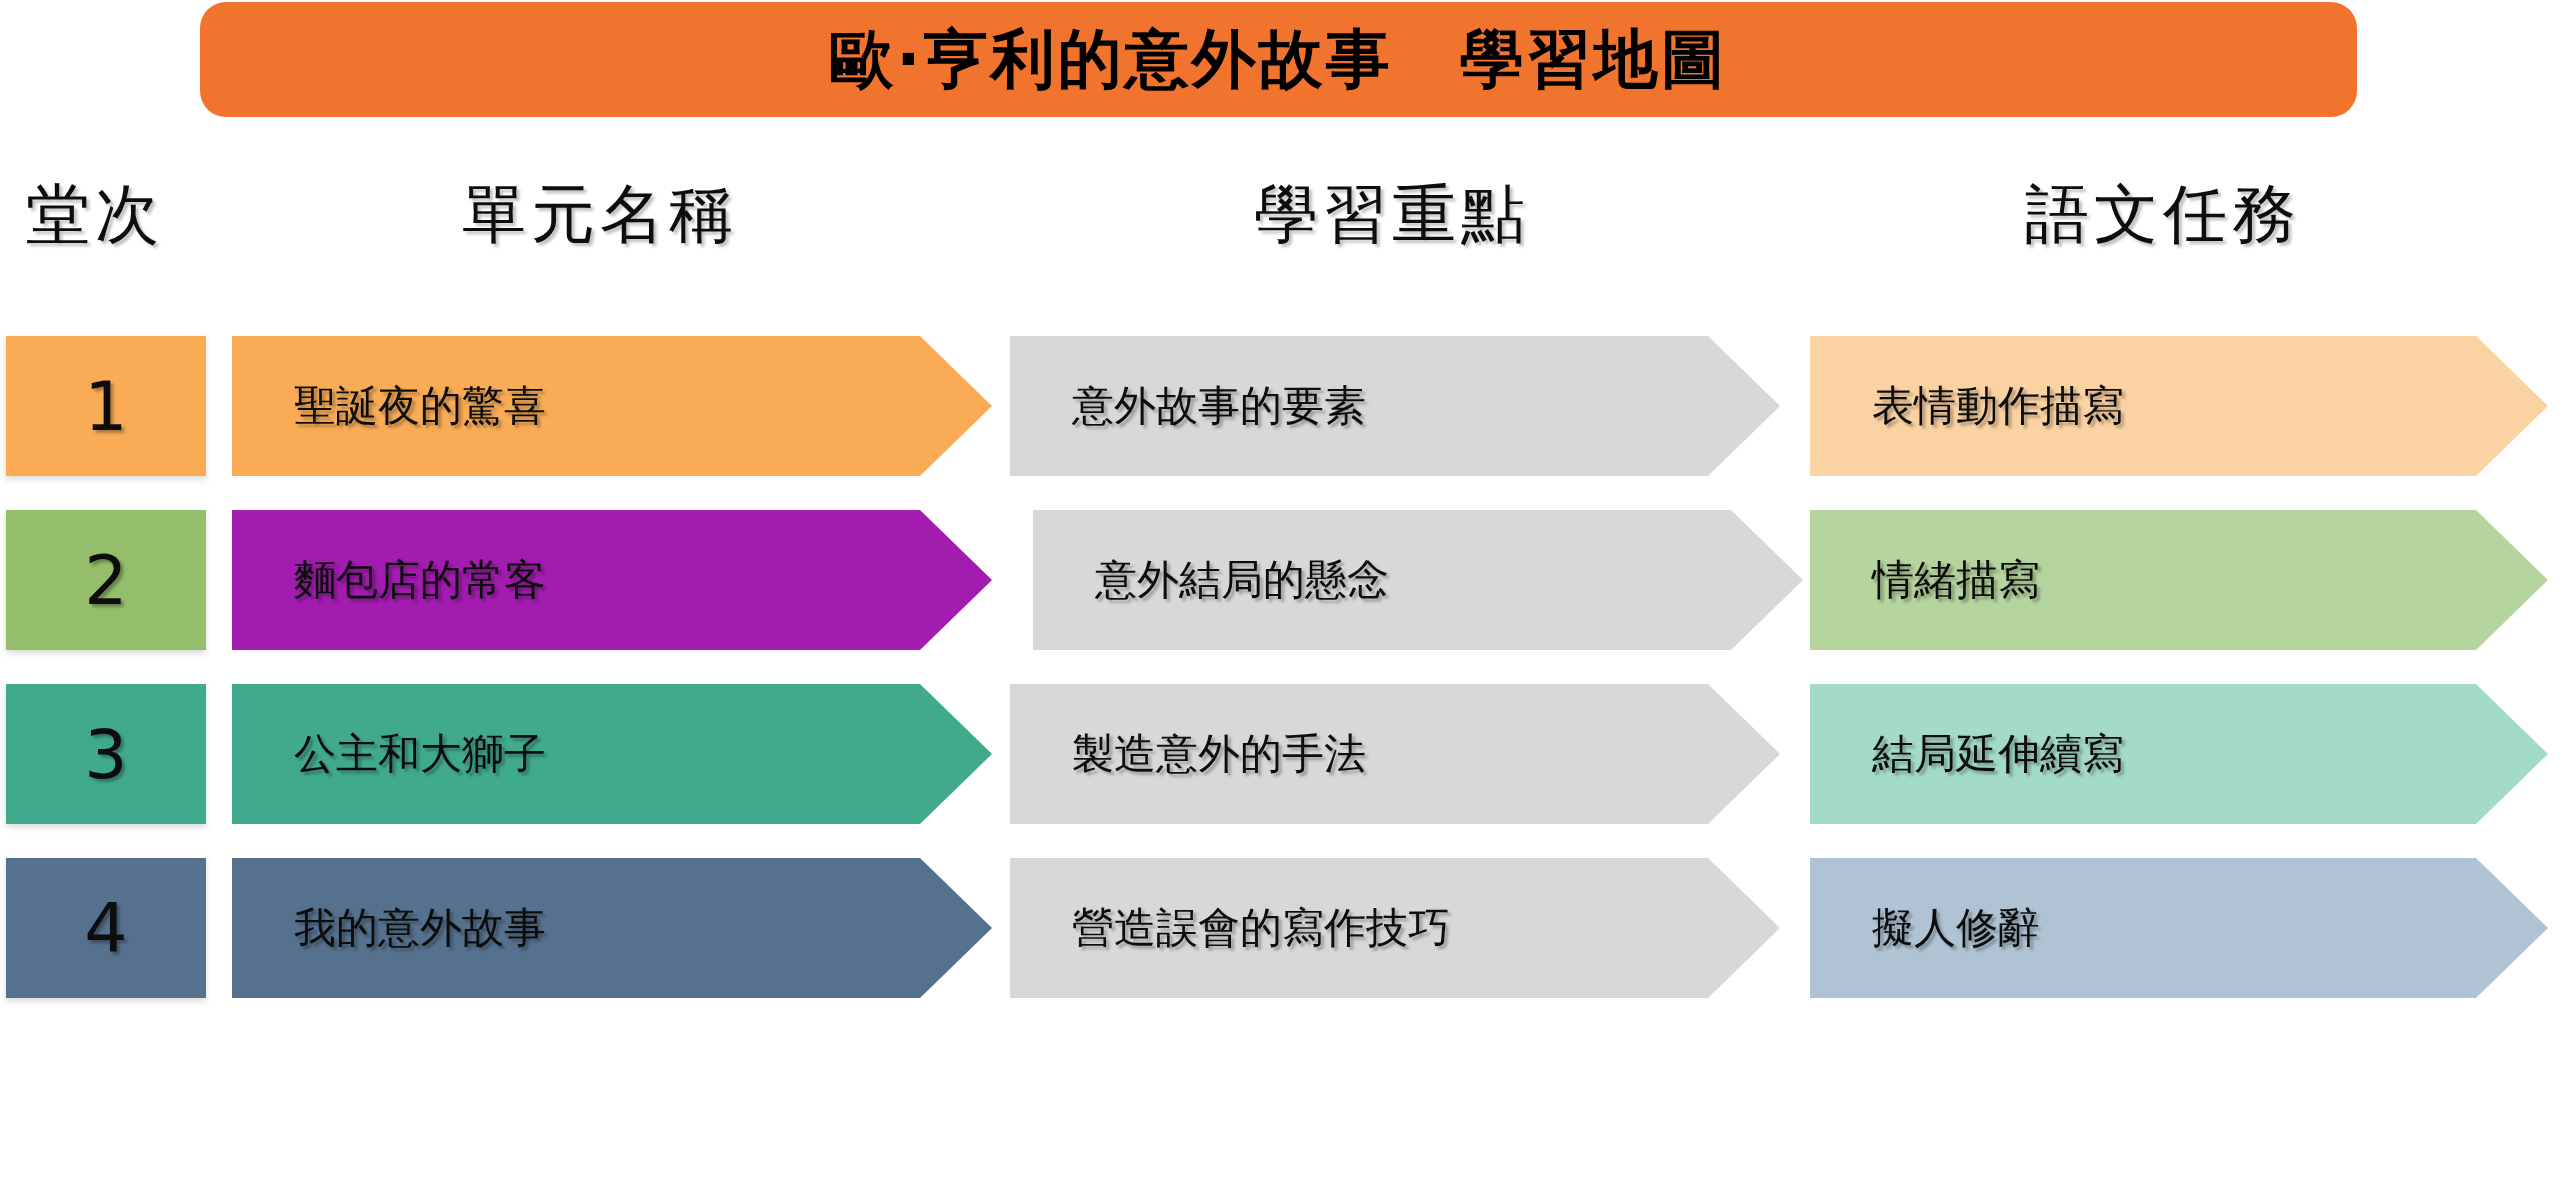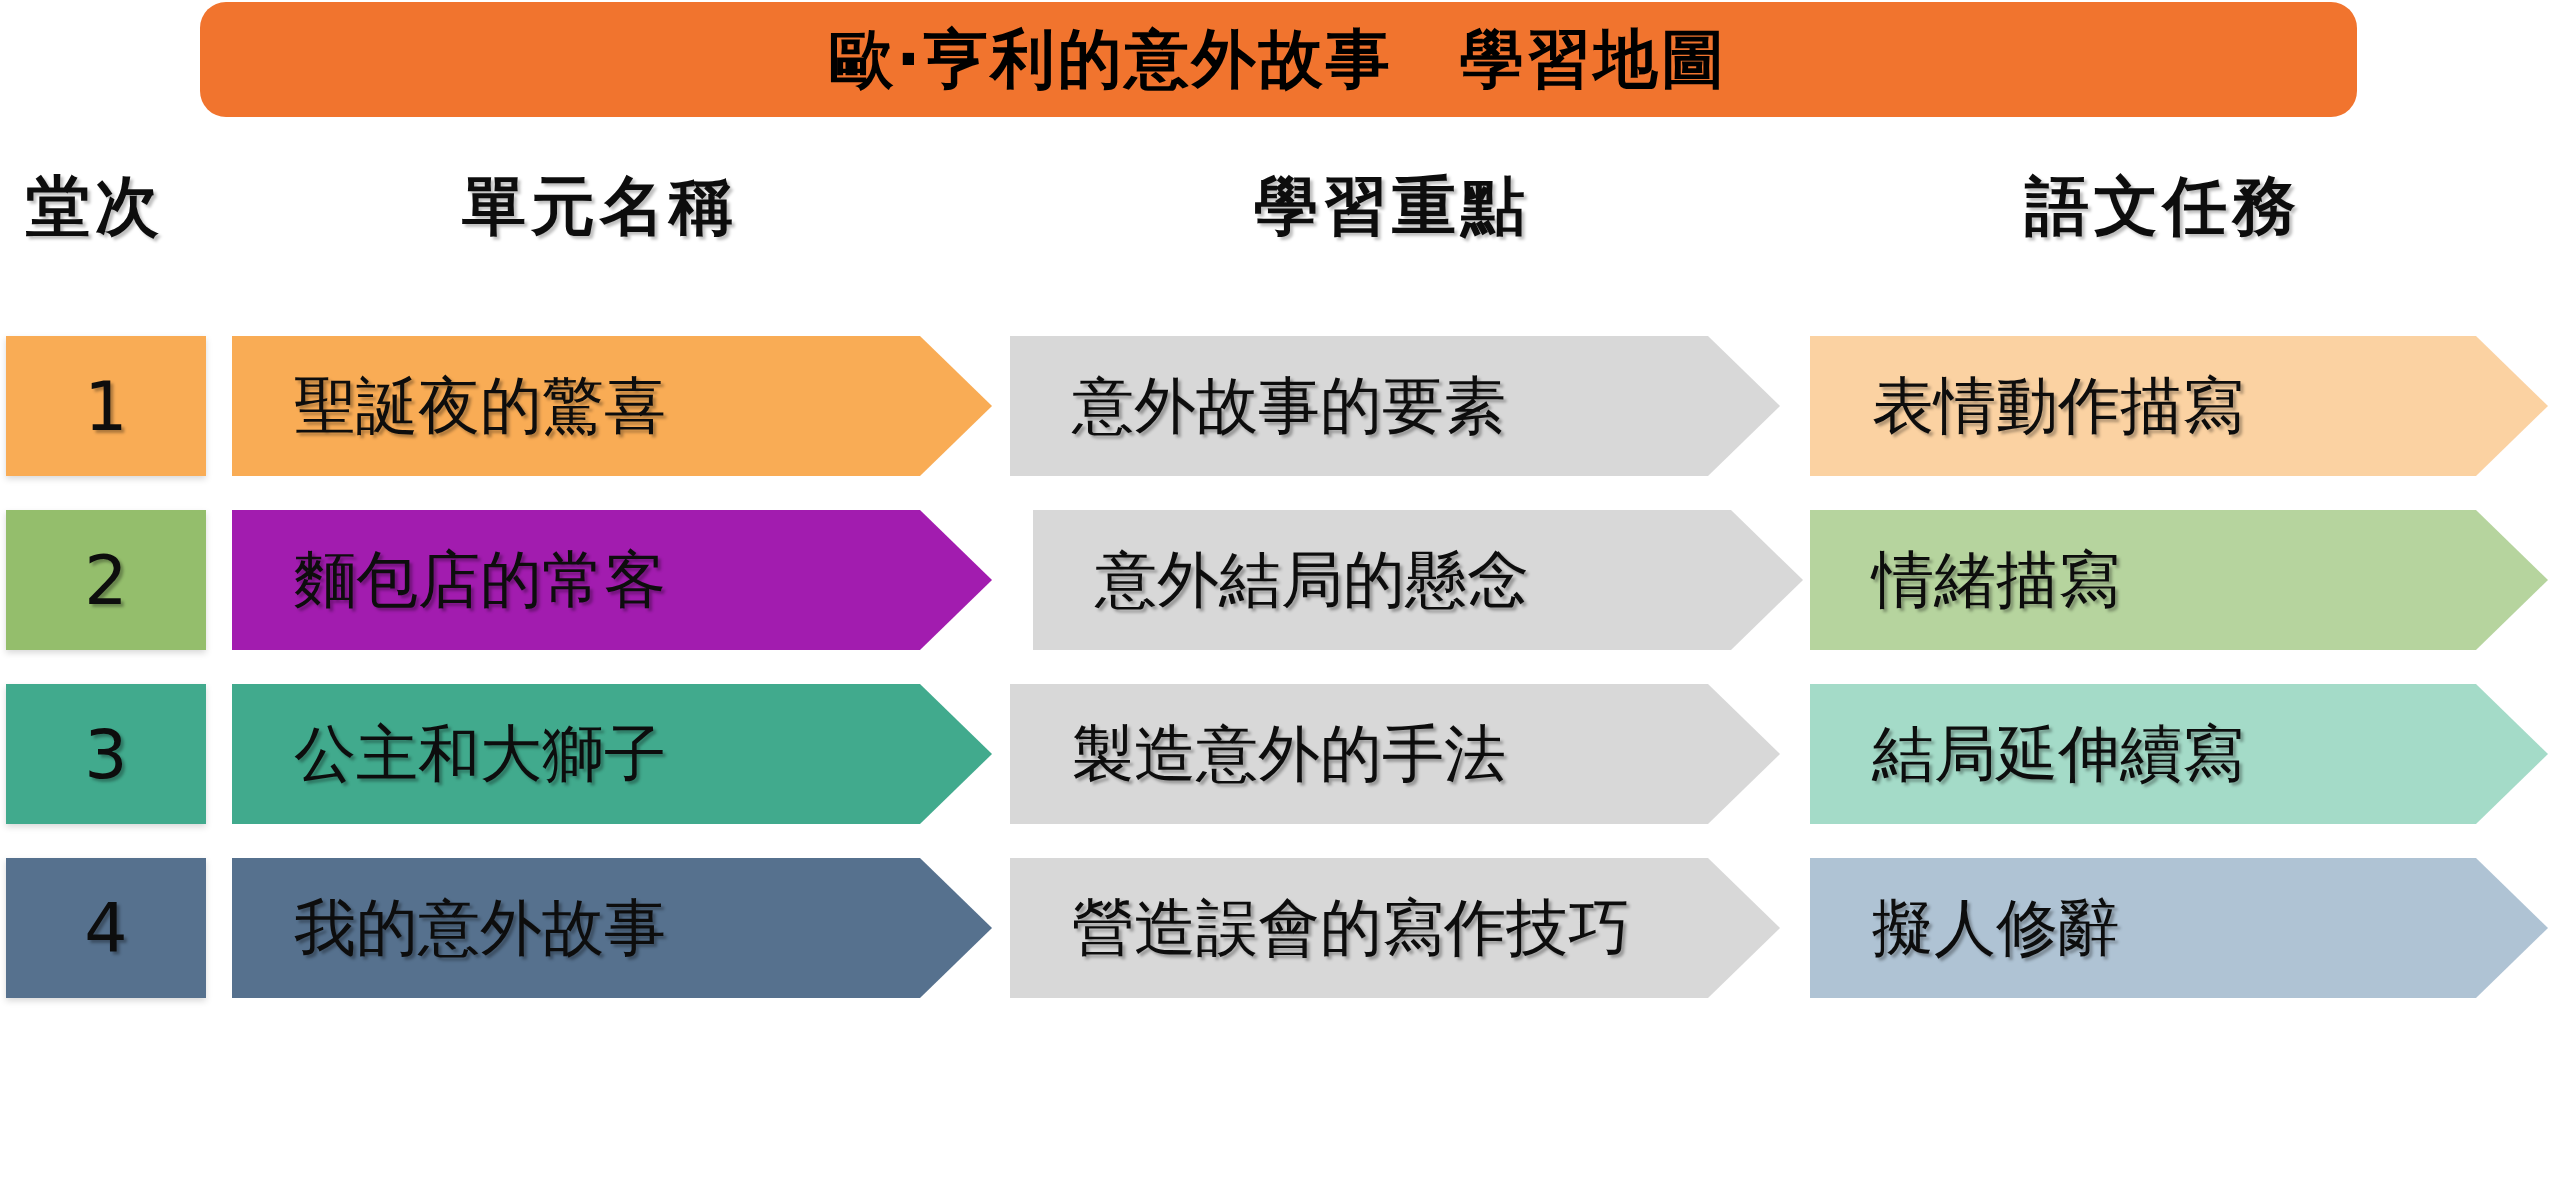--- a/index.html
+++ b/index.html
@@ -22,41 +22,41 @@
   .banner h1 {
     color:#000000;
     font-size:64px;
     font-weight:bold;
     letter-spacing:3px;
     white-space:pre;
   }
   
   .col-h {
     position:absolute;
-    top:168px; height:76px;
+    top:176px; height:76px;
     display:flex; align-items:center; justify-content:center;
-    font-size:64px; font-weight:bold; color:#0d0d0d;
+    font-size:64px; font-weight:normal; color:#0d0d0d;
     letter-spacing:5px;
     text-shadow:3px 3px 3px rgba(0,0,0,0.25);
     white-space:nowrap;
   }
   .ch-0 { left:0px;    width:190px; }
   .ch-1 { left:400px;  width:400px; }
   .ch-2 { left:1192px; width:400px; }
   .ch-3 { left:1963px; width:400px; }
   
   .row { position:absolute; left:0; width:2560px; height:140px; }
   .r0 { top:336px; }
   .r1 { top:510px; }
   .r2 { top:684px; }
   .r3 { top:858px; }
   .cell {
     position:absolute; top:0; height:140px;
     display:flex; align-items:center;
-    font-size:62px; color:#0d0d0d;
+    font-size:42px; color:#0d0d0d;
     text-shadow:3px 3px 3px rgba(0,0,0,0.3);
     white-space:nowrap;
   }
   .num {
     left:6px; width:200px;
     justify-content:center;
     font-size:68px;
     filter:drop-shadow(0 3px 3px rgba(0,0,0,0.15));
   }
   .arrow {

